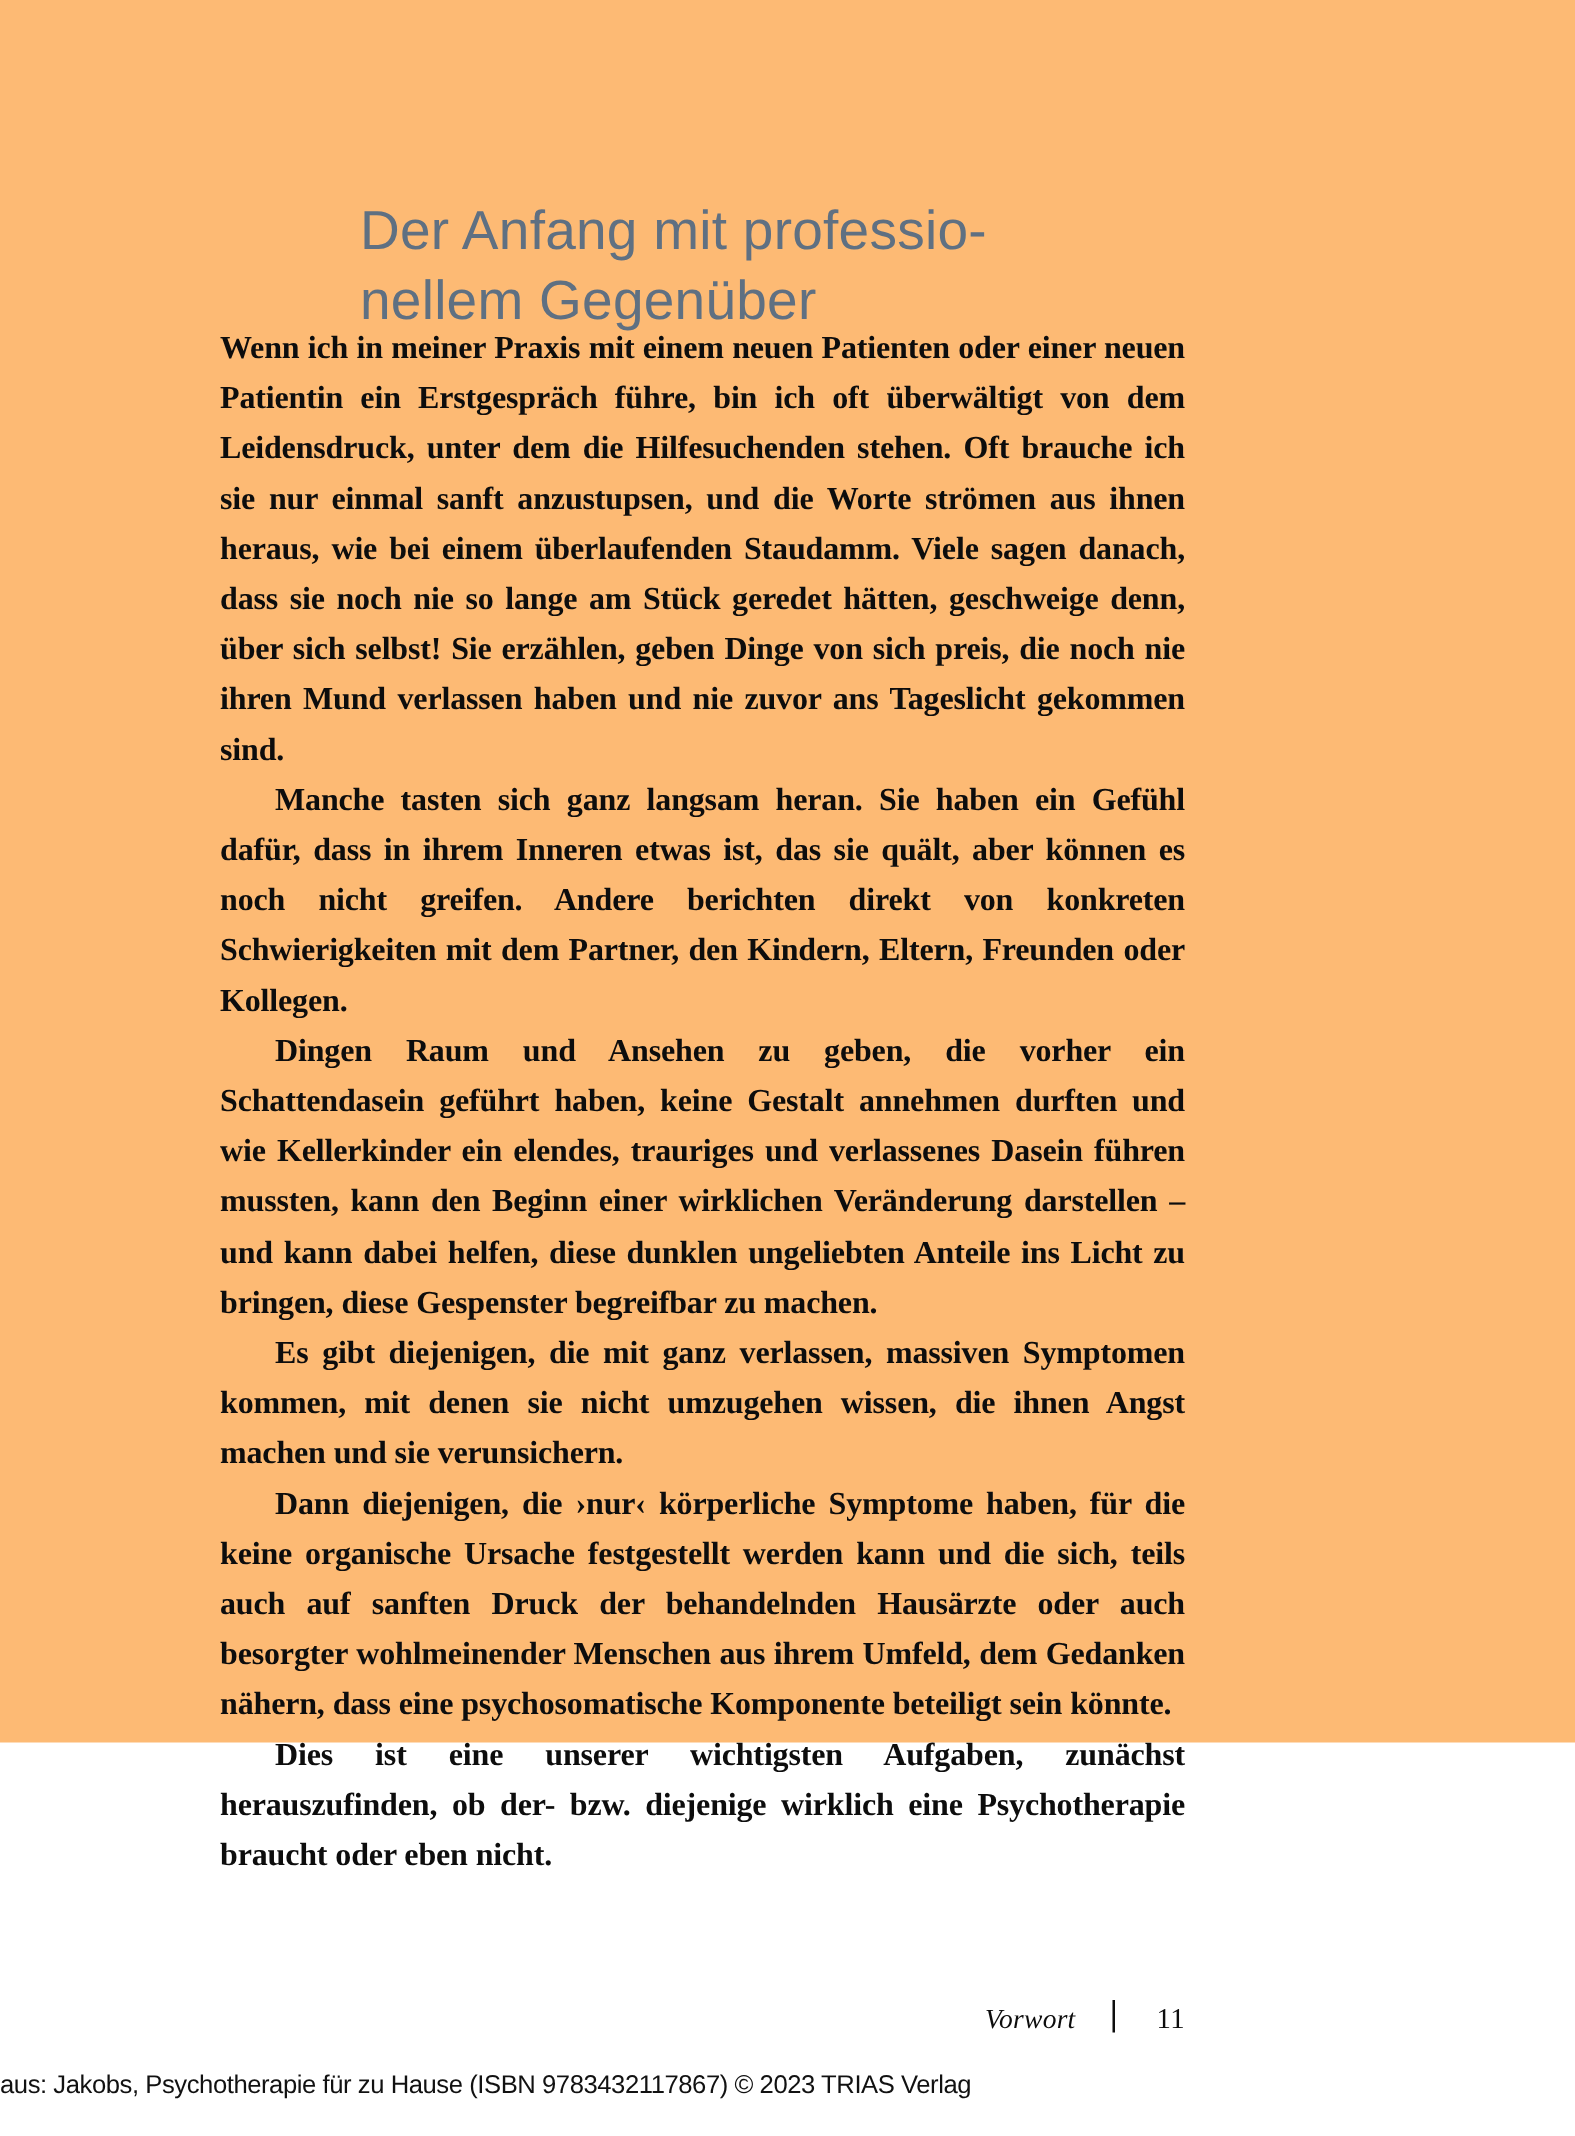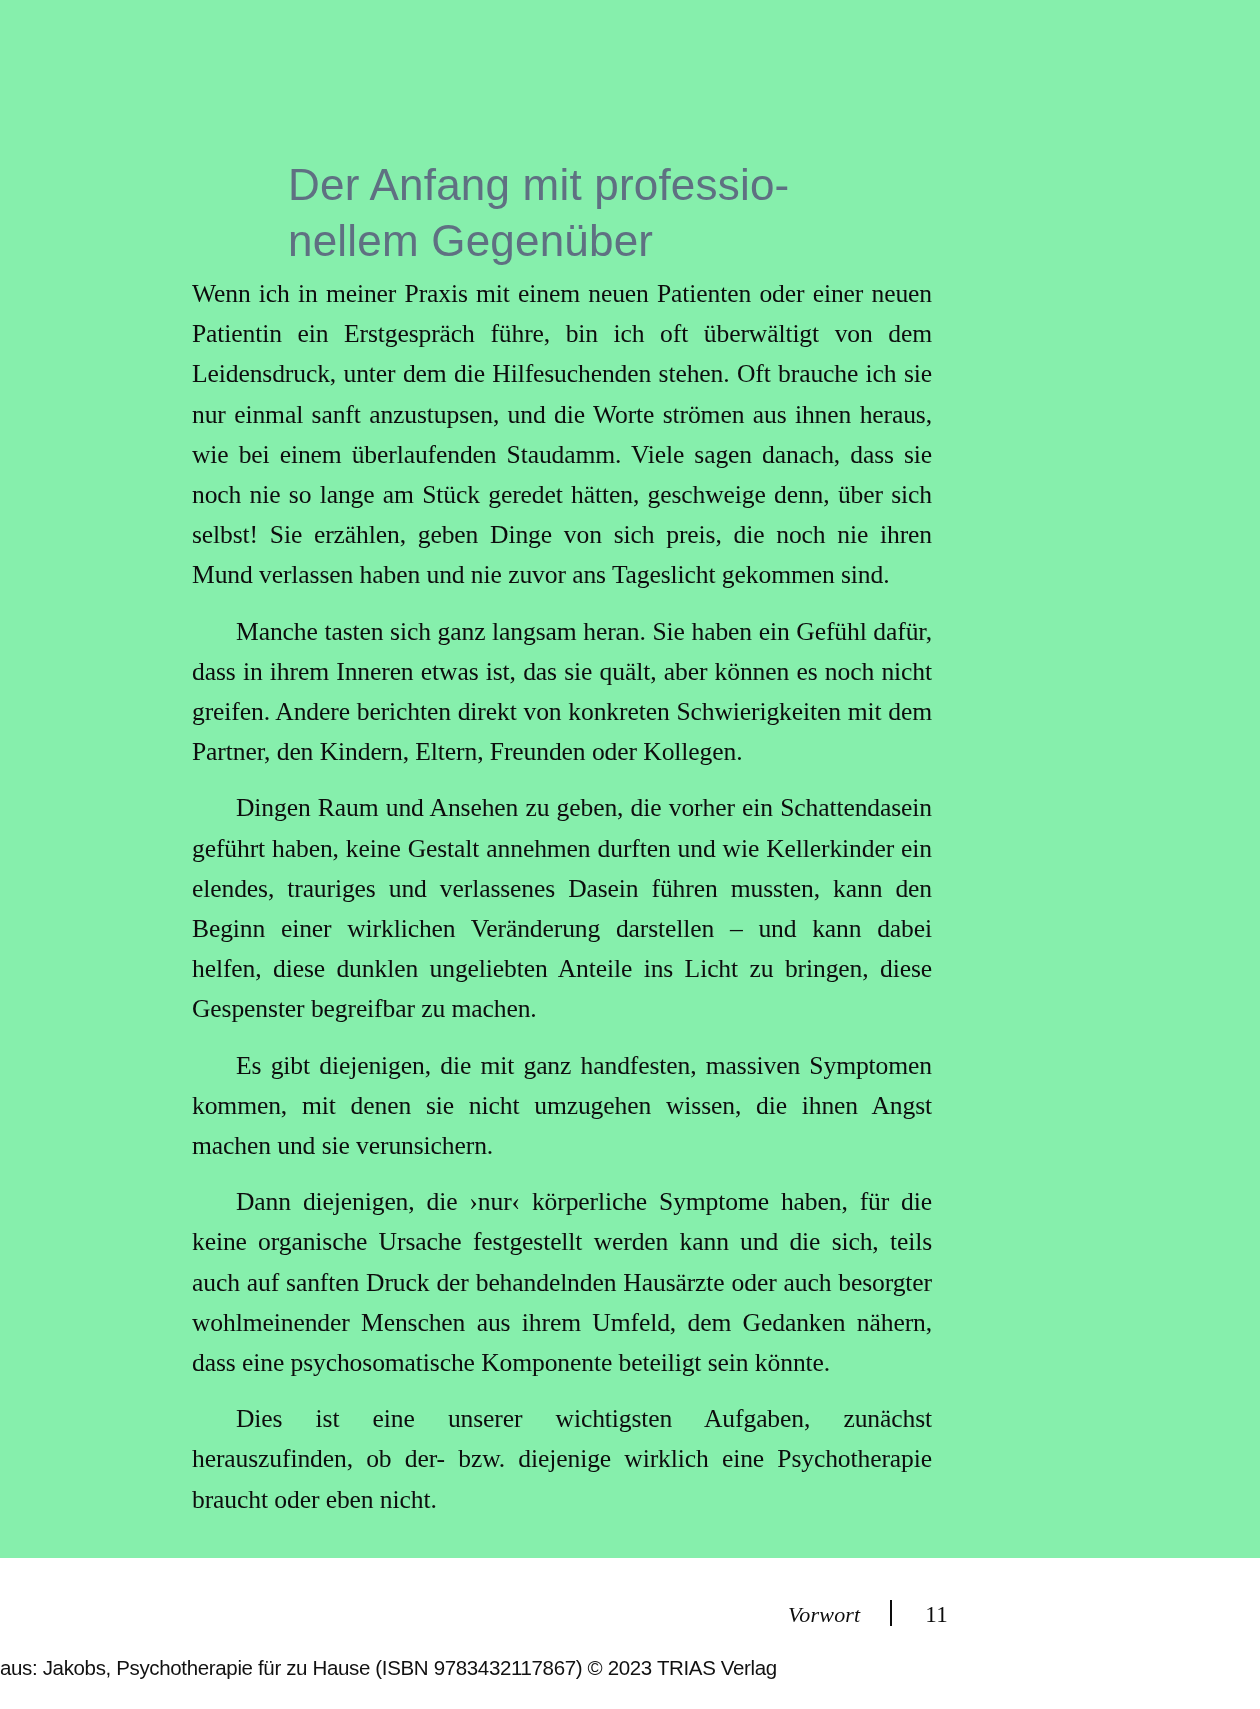--- a/index.html
+++ b/index.html
@@ -16,22 +16,22 @@
     font-family: "Liberation Serif", "DejaVu Serif", serif;
     color: #000000;
     overflow: hidden;
   }
 
   .page {
     position: absolute;
     left: 0;
     top: 0;
     width: 1260px;
-    height: 1558px;
-    background: #86efac;
+    height: 1394px;
+    background: #fdba74;
   }
 
   
   .chapter-heading {
     position: absolute;
     left: 288px;
     top: 128px;
     width: 600px;
     font-family: "Liberation Sans", "DejaVu Sans", sans-serif;
     font-weight: 400;
@@ -45,30 +45,31 @@
 
   
   .body-column {
     position: absolute;
     left: 176px;
     top: 258px;
     width: 772px;
   }
 
   .para {
-    margin: 16px;
+    margin: 0;
     font-size: 25.6px;
     line-height: 40.2px;
     text-align: justify;
     text-align-last: left;
     letter-spacing: -0.12px;
     word-spacing: 0.1px;
     hyphens: manual;
     -webkit-hyphens: manual;
     color: #0d0d0d;
+    font-weight: bold;
   }
 
   .para + .para {
     text-indent: 44px;
   }
 
   
   .running-footer {
     position: absolute;
     left: 176px;
@@ -123,21 +124,21 @@
 
 <div class="page">
 
   <h1 class="chapter-heading">Der Anfang mit professio-
 nellem Gegenüber</h1>
 
   <div class="body-column">
     <p class="para">Wenn ich in meiner Praxis mit einem neuen Patienten oder einer neuen Patientin ein Erstgespräch führe, bin ich oft überwältigt von dem Leidensdruck, unter dem die Hilfesuchenden stehen. Oft brauche ich sie nur einmal sanft anzustupsen, und die Worte strömen aus ihnen heraus, wie bei einem überlaufenden Staudamm. Viele sagen danach, dass sie noch nie so lange am Stück geredet hätten, geschweige denn, über sich selbst! Sie erzählen, geben Dinge von sich preis, die noch nie ihren Mund verlassen haben und nie zuvor ans Tageslicht gekommen sind.</p>
     <p class="para">Manche tasten sich ganz langsam heran. Sie haben ein Gefühl dafür, dass in ihrem Inneren etwas ist, das sie quält, aber können es noch nicht greifen. Andere berichten direkt von konkreten Schwierigkeiten mit dem Partner, den Kindern, Eltern, Freunden oder Kollegen.</p>
     <p class="para">Dingen Raum und Ansehen zu geben, die vorher ein Schattendasein geführt haben, keine Gestalt annehmen durften und wie Kellerkinder ein elendes, trauriges und verlassenes Dasein führen mussten, kann den Beginn einer wirklichen Veränderung darstellen – und kann dabei helfen, diese dunklen ungeliebten Anteile ins Licht zu bringen, diese Gespenster begreifbar zu machen.</p>
-    <p class="para">Es gibt diejenigen, die mit ganz handfesten, massiven Symptomen kommen, mit denen sie nicht umzugehen wissen, die ihnen Angst machen und sie verunsichern.</p>
+    <p class="para">Es gibt diejenigen, die mit ganz verlassen, massiven Symptomen kommen, mit denen sie nicht umzugehen wissen, die ihnen Angst machen und sie verunsichern.</p>
     <p class="para">Dann diejenigen, die ›nur‹ körperliche Symptome haben, für die keine organische Ursache festgestellt werden kann und die sich, teils auch auf sanften Druck der behandelnden Hausärzte oder auch besorgter wohlmeinender Menschen aus ihrem Umfeld, dem Gedanken nähern, dass eine psychosomatische Komponente beteiligt sein könnte.</p>
     <p class="para">Dies ist eine unserer wichtigsten Aufgaben, zunächst herauszufinden, ob der- bzw. diejenige wirklich eine Psychotherapie braucht oder eben nicht.</p>
   </div>
 
   <div class="running-footer">
     <span class="section-name">Vorwort</span>
     <span class="separator"></span>
     <span class="page-number">11</span>
   </div>
 

